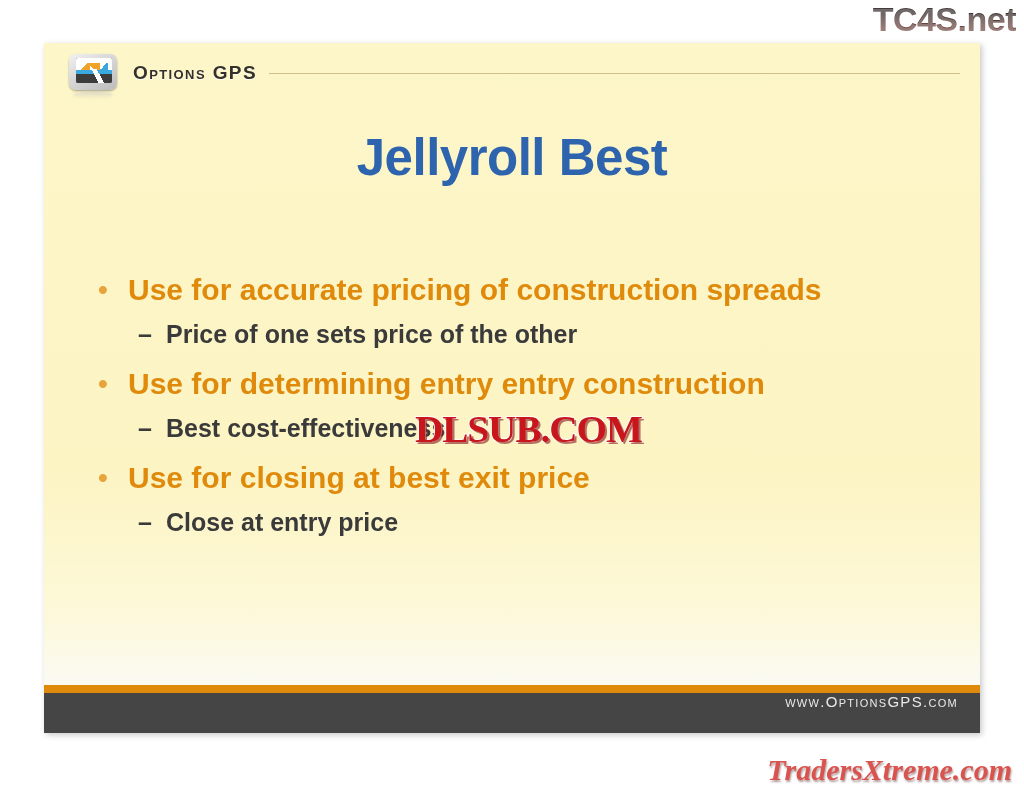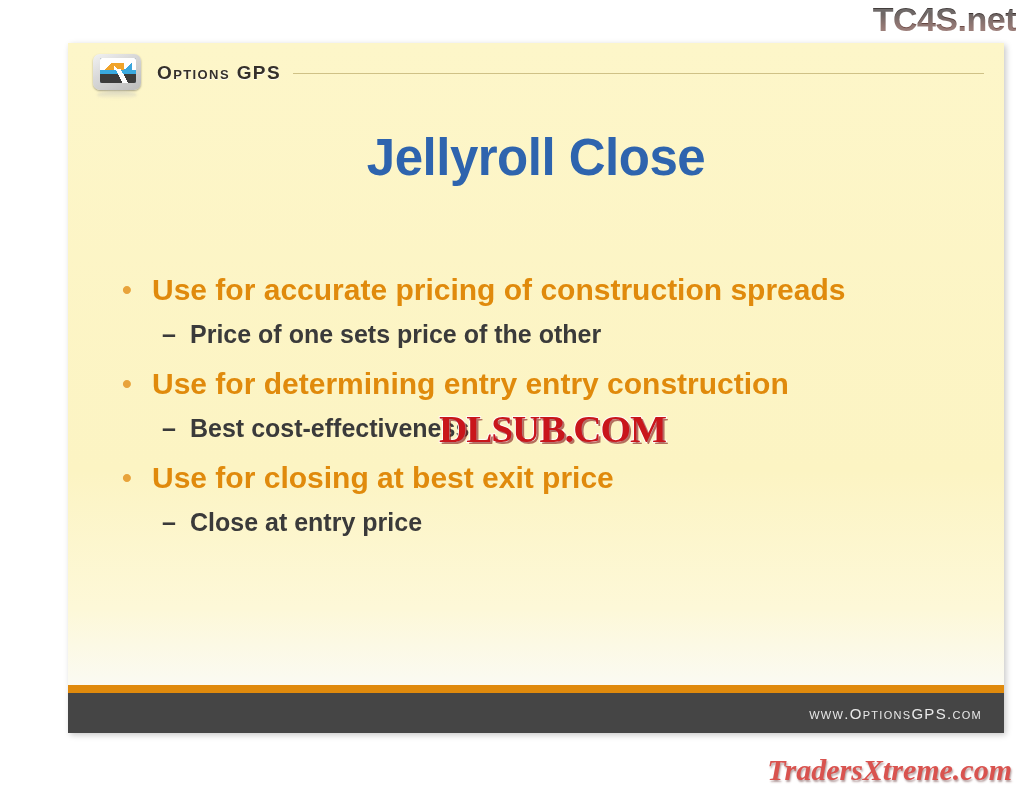--- a/index.html
+++ b/index.html
@@ -42,21 +42,20 @@
     height: 690px;
     background: linear-gradient(180deg,
         #fdf6c9 0%,
         #fcf4c3 62%,
         #fdf8d8 82%,
         #fbfaf0 92%,
         #fdfdfa 97%,
         #ffffff 100%);
     box-shadow: 2px 2px 6px rgba(0,0,0,0.22);
     overflow: hidden;
-    margin-left: 24px;
   }
 
   
   .slide-header {
     position: absolute;
     left: 0; top: 0;
     width: 100%;
     height: 60px;
     display: flex;
     align-items: center;
@@ -224,21 +223,21 @@
     background: #e08a0c;
   }
   .footer-bar {
     position: absolute;
     left: 0;
     bottom: 0;
     width: 100%;
     height: 40px;
     background: #454545;
     display: flex;
-    align-items: center;
+    align-items: flex-start;
     justify-content: flex-end;
   }
   .footer-url {
     font-family: "Liberation Sans", sans-serif;
     font-weight: normal;
     font-size: 15px;
     font-variant: small-caps;
     letter-spacing: 1.3px;
     color: #e9e9e9;
     margin-right: 22px;
@@ -278,21 +277,21 @@
         <div class="water"></div>
         <div class="land"></div>
         <div class="road"></div>
       </div>
       <div class="reflection"></div>
     </div>
     <div class="logo-text">Options GPS</div>
     <div class="header-rule"></div>
   </div>
 
-  <div class="slide-title">Jellyroll Close</div>
+  <div class="slide-title">Jellyroll Best</div>
 
   <div class="slide-body">
 
     <div class="bullet-l1">
       <span class="marker">•</span>
       <span class="text">Use for accurate pricing of construction spreads</span>
     </div>
     <div class="bullet-l2">
       <span class="marker">–</span>
       <span class="text">Price of one sets price of the other</span>

